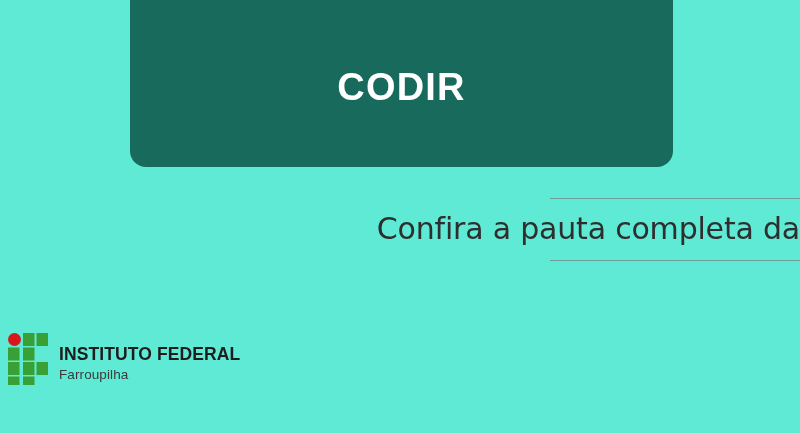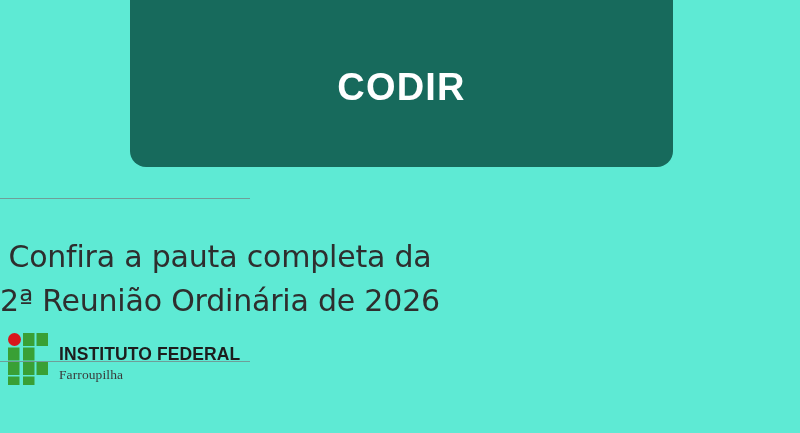--- a/index.html
+++ b/index.html
@@ -51,22 +51,21 @@
   }
 
   
   .headline-block {
     position: absolute;
     left: 0;
     top: 198px;
     width: 800px;
     display: flex;
     flex-direction: column;
-    align-items: flex-start;
-    gap: 28px;
+    align-items: flex-end;
   }
   .rule {
     width: 250px;
     height: 1px;
     background: #6f9e99;
     flex: none;
   }
   .rule-top { margin-bottom: 8px; }
   .rule-bottom { margin-top: 9px; }
 
@@ -115,21 +114,21 @@
   .logo-title {
     font-family: "Liberation Sans", sans-serif;
     font-size: 17.5px;
     font-weight: bold;
     color: #1d1d1d;
     letter-spacing: 0.1px;
     line-height: 1;
     white-space: nowrap;
   }
   .logo-sub {
-    font-family: Liberation Serif, serif;
+    font-family: Liberation Sans, sans-serif;
     font-size: 13.5px;
     font-weight: 400;
     color: #3a3a3a;
     letter-spacing: 0.1px;
     line-height: 1;
     margin-top: 4px;
     white-space: nowrap;
   }
 </style>
 </head>
@@ -138,21 +137,20 @@
 <div class="banner">
 
   <div class="header-card">
     <div class="header-card-title">CODIR</div>
   </div>
 
   <div class="headline-block">
     <div class="rule rule-top"></div>
     <div class="headline-lines">
       <div class="headline-line">Confira a pauta completa da</div>
-      <div class="headline-line">2ª Reunião Ordinária de 2026</div>
     </div>
     <div class="rule rule-bottom"></div>
   </div>
 
   <div class="logo">
     <div class="logo-inner">
       <svg class="logo-mark" viewBox="0 0 41 52">
 
         <circle cx="6.5" cy="6.5" r="6.5" fill="#d8171c"></circle>
         <rect x="15" y="0" width="11.5" height="13" fill="#39a035"></rect>

